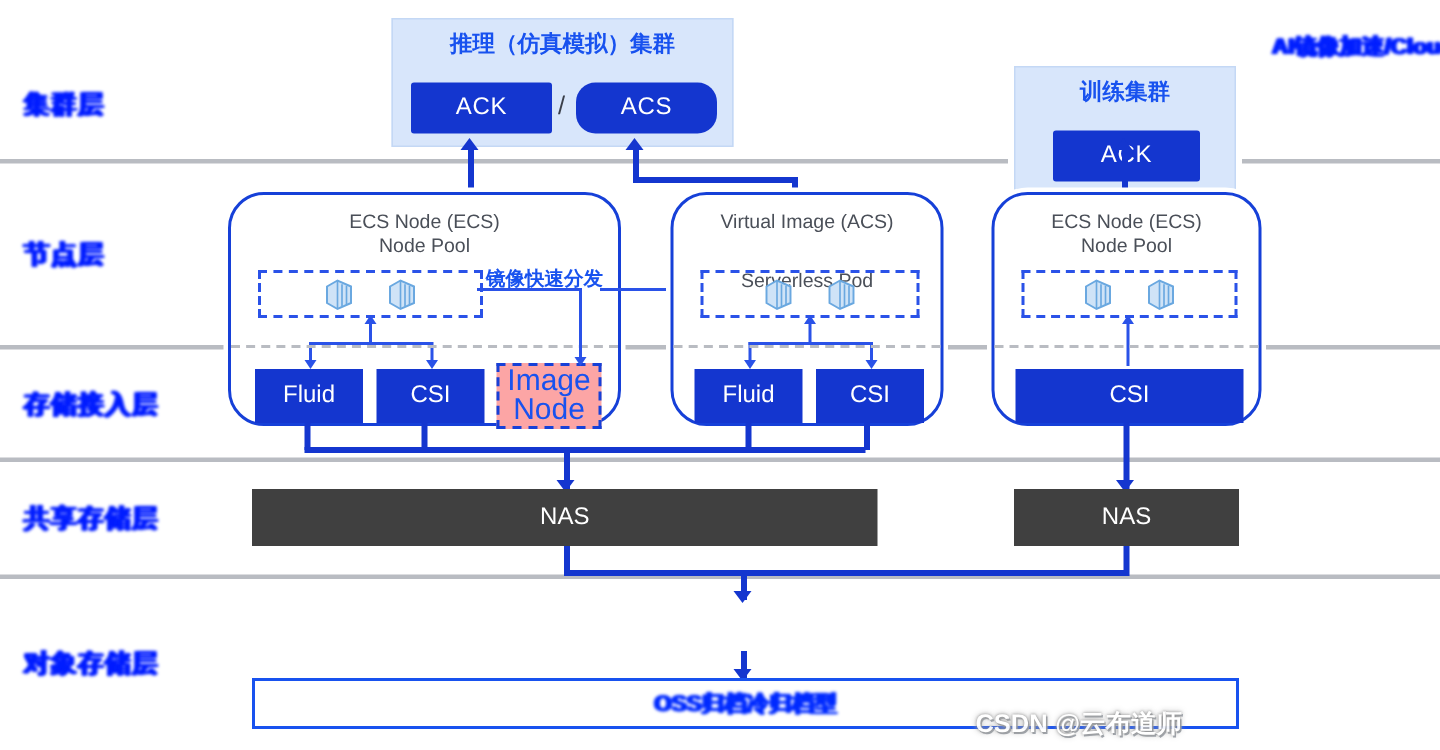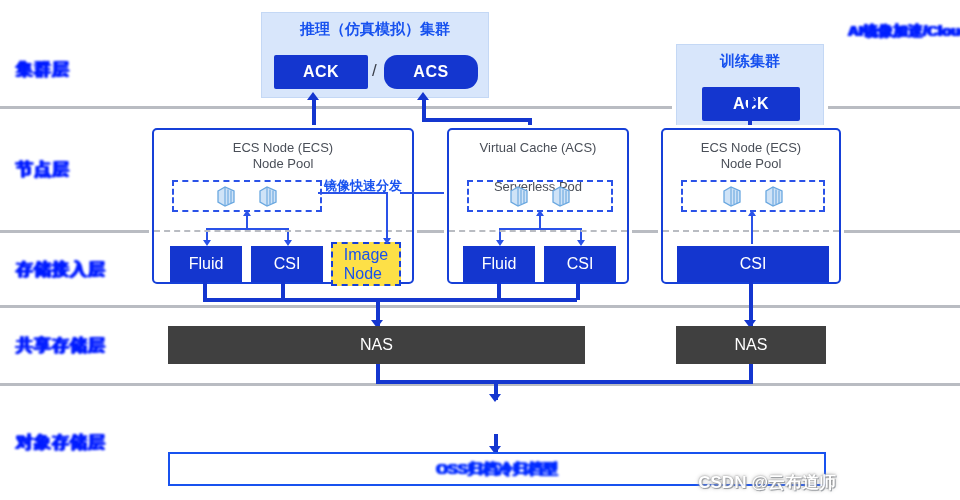--- a/index.html
+++ b/index.html
@@ -1,56 +1,56 @@
 <!DOCTYPE html>
 <html><head>
 <meta charset="utf-8">
 <style>
   html,body{margin:0;padding:0;background:#ffffff;}
   body{width:960px;height:500px;position:relative;overflow:hidden;
        font-family:"Liberation Sans","DejaVu Sans",sans-serif;}
 
-  #canvas{position:absolute;left:0;top:0;width:796px;height:500px;padding-left:48px;}
+  #canvas{position:absolute;left:0;top:0;width:796px;height:500px;}
 
   
   .rule{position:absolute;left:0;width:960px;height:3px;
         background:#b9bcc2;}
 
   
   .layer-label{position:absolute;left:16px;color:#0b4cff;
       font-weight:bold;font-size:17px;letter-spacing:1px;white-space:nowrap;
       filter:blur(1.15px) contrast(1.85) saturate(1.4);
       text-shadow:0 0 1px #0b4cff, 1px 0 0 #0b4cff, -1px 0 0 #0b4cff;
       transform:scaleY(1.02);}
 
   
   .cluster{position:absolute;background:#d8e6fb;border:1px solid #c4d8f5;
       box-shadow:0 0 0 4px #ffffff, 0 1px 3px rgba(0,0,0,.12);
       box-sizing:border-box;}
   .cluster-title{position:absolute;left:0;right:0;top:7px;text-align:center;
       color:#1852ef;font-weight:bold;font-size:15px;}
   .pill{position:absolute;background:#1436cf;color:#fff;border-radius:2px;
       display:flex;align-items:center;justify-content:center;
-      font-size:16px;letter-spacing:.5px;box-sizing:border-box;font-weight:bold;}
+      font-size:16px;letter-spacing:.5px;box-sizing:border-box;}
   .slash{position:absolute;color:#3a3f4a;font-size:17px;}
 
   
   .node-panel{position:absolute;background:#ffffff;border:2px solid #1640d8;
-      border-radius:5px;box-sizing:border-box;
+      border-radius:24px;box-sizing:border-box;
       box-shadow:0 0 0 3px #ffffff;}
   .node-title{position:absolute;left:0;right:0;text-align:center;
       color:#4a4f58;font-size:13px;line-height:16px;}
   .pod-box{position:absolute;border:2px dashed #2a52e8;box-sizing:border-box;
       display:flex;align-items:center;justify-content:center;gap:18px;}
   .svc{position:absolute;background:#1436cf;color:#fff;
       display:flex;align-items:center;justify-content:center;
       font-size:16px;box-sizing:border-box;}
   .imgcache{position:absolute;border:2px dashed #1640d8;box-sizing:border-box;
-      color:#1852ef;font-size:16px;line-height:19px;text-align:left;
-      display:flex;align-items:center;justify-content:center;background:#fde047;}
+      color:#1852ef;font-size:20px;line-height:19px;text-align:center;
+      display:flex;align-items:center;justify-content:center;background:#fca5a5;}
   .inner-dash{position:absolute;height:0;border-top:2px dashed #b9bcc2;}
 
   
   .bar{position:absolute;background:#404040;color:#fff;
       display:flex;align-items:center;justify-content:center;font-size:16px;
       box-sizing:border-box;}
   .bar.oss{background:#1558f0;}
   .bar.outline{background:#ffffff;border:2px solid #1852ef;}
   .bar.outline span{color:#1852ef;font-weight:bold;font-size:15px;
       filter:blur(1.1px) contrast(1.8) saturate(1.4);
@@ -169,21 +169,21 @@
 
   <div class="dist-label" style="left:324px;top:177px;">镜像快速分发</div>
   <div class="conn tv" style="left:386px;top:192px;height:48px;"></div>
   <div class="arrow-down sm" style="left:383px;top:238px;"></div>
   <div class="conn th" style="left:318px;top:192px;width:70px;"></div>
   <div class="conn tv" style="left:318px;top:192px;height:0px;"></div>
   <div class="conn th" style="left:400px;top:192px;width:62px;"></div>
   <div class="arrow-right sm" style="left:460px;top:188px;"></div>
 
   <div class="node-panel" style="left:447px;top:128px;width:182px;height:156px;">
-    <div class="node-title" style="top:10px;">Virtual Cache (ACS)</div>
+    <div class="node-title" style="top:10px;">Virtual Image (ACS)</div>
     <div class="node-title" style="top:26px;margin-top:23px;">Serverless Pod</div>
 
     <div class="pod-box" style="left:18px;top:50px;width:146px;height:32px;">
       <svg width="24" height="22" viewBox="0 0 24 22">
         <path d="M4 6 L11 2 L20 6 L20 17 L11 21 L4 17 Z" fill="#cfe3f7" stroke="#6aa8e0" stroke-width="1.3"></path>
         <path d="M11 2 L11 21" stroke="#6aa8e0" stroke-width="1.1"></path>
         <path d="M14 4.5 L14 19" stroke="#6aa8e0" stroke-width="1.1"></path>
         <path d="M17 5.5 L17 18.2" stroke="#6aa8e0" stroke-width="1.1"></path>
       </svg>
       <svg width="24" height="22" viewBox="0 0 24 22">

